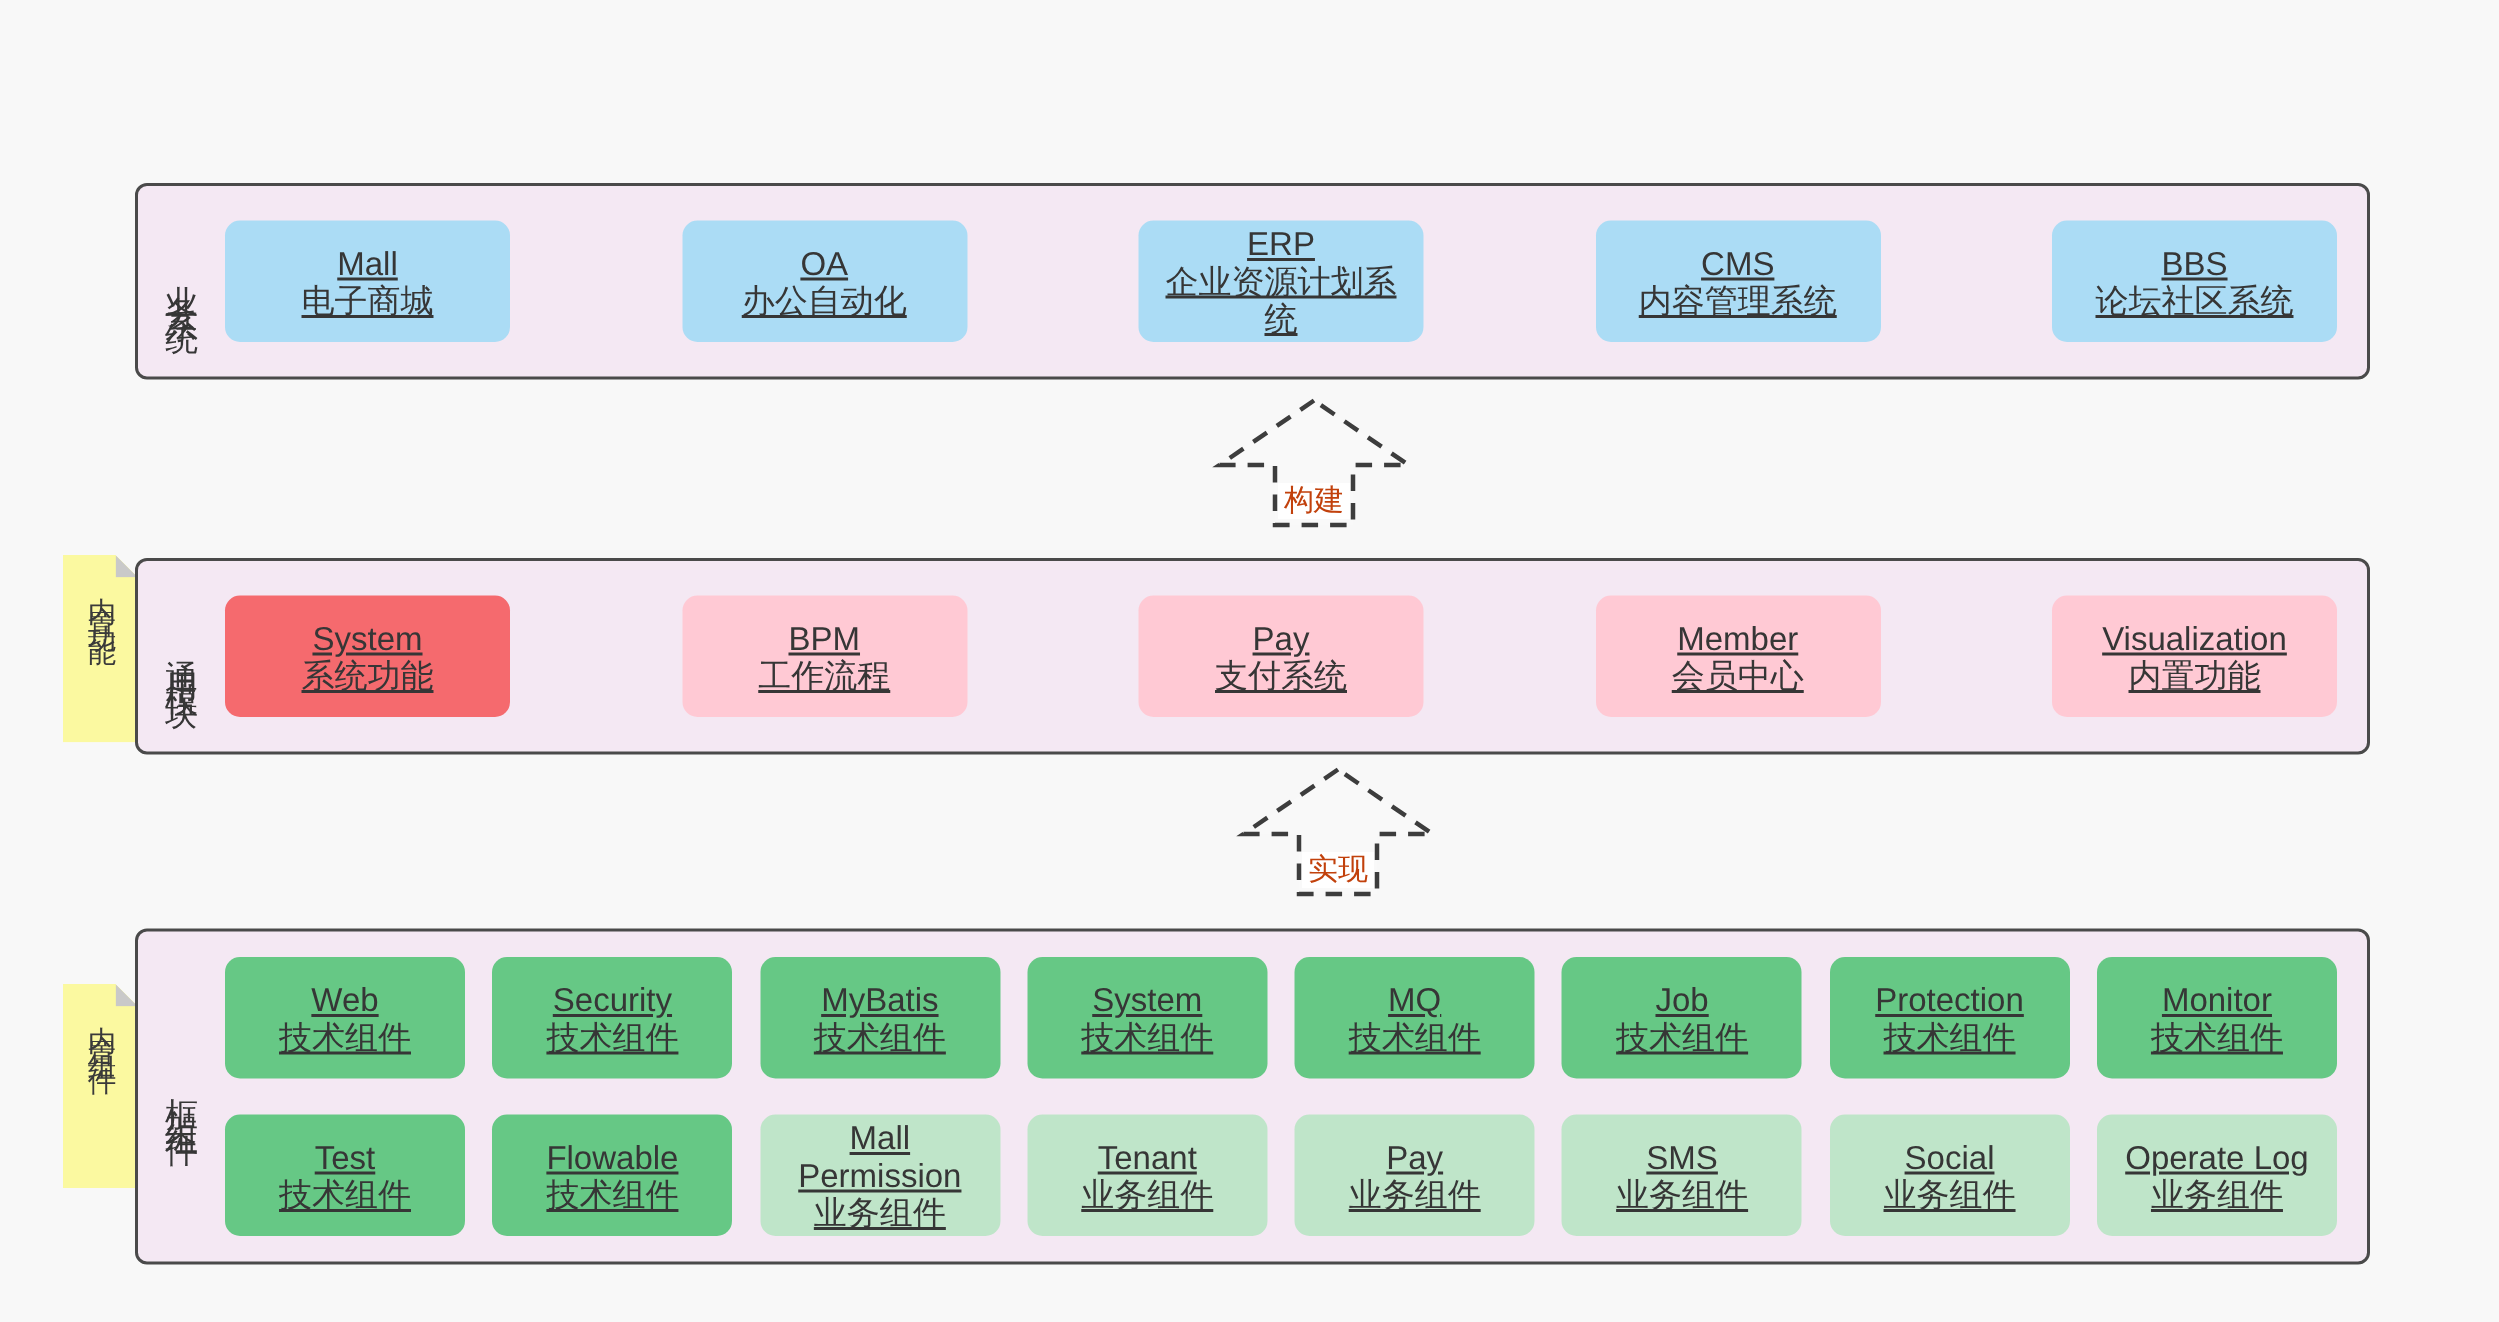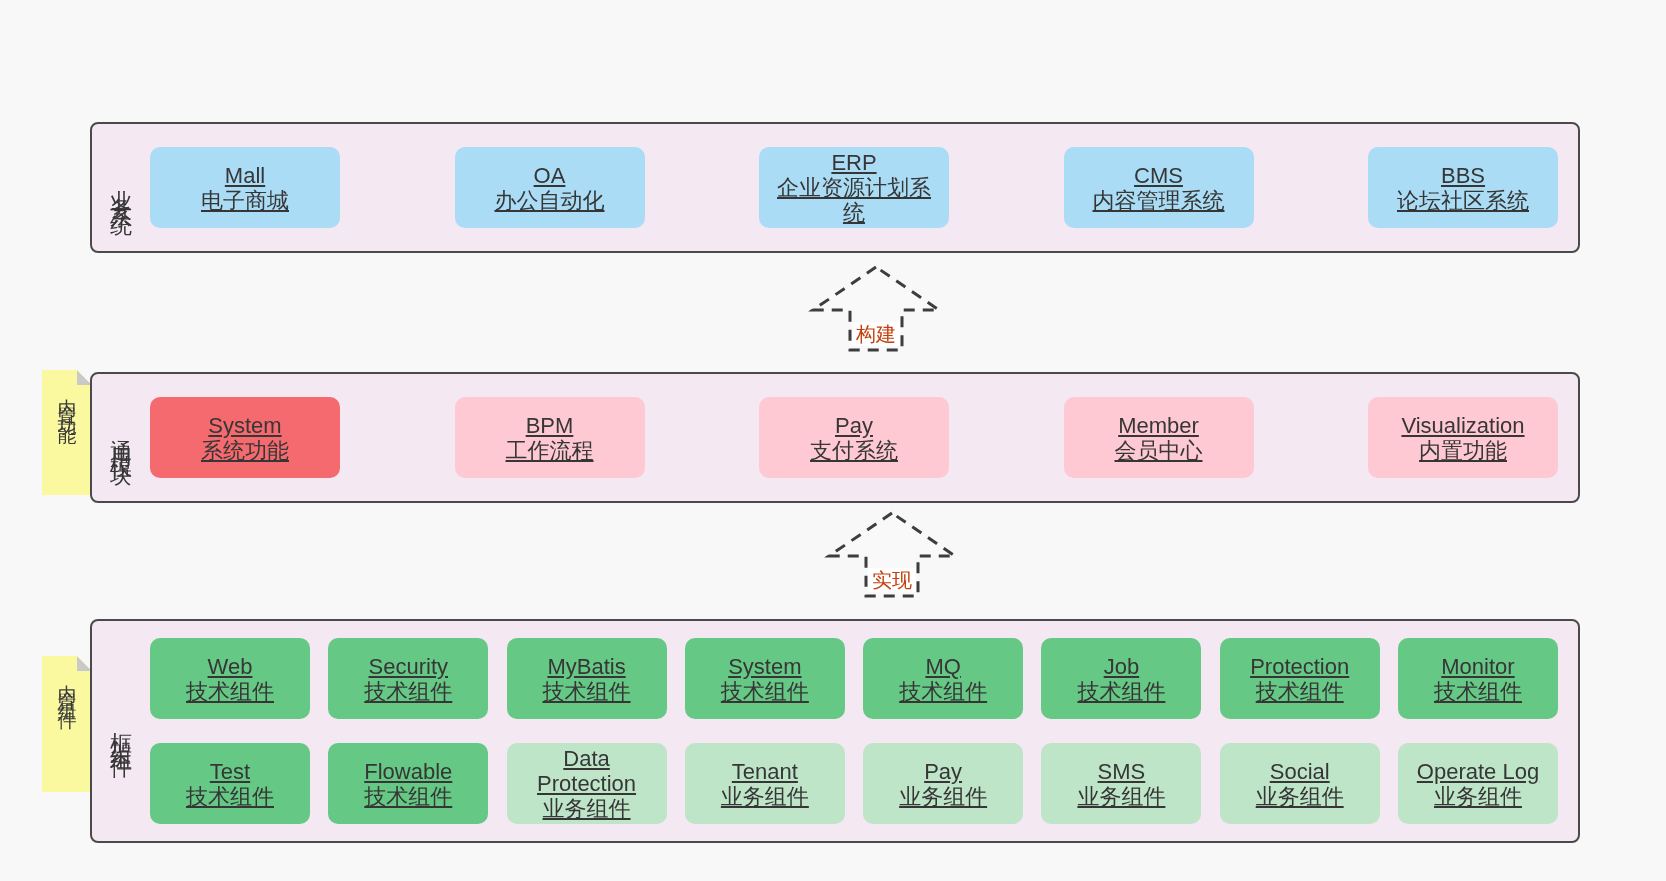--- a/index.html
+++ b/index.html
@@ -260,21 +260,21 @@
     <div class="row">
       <div class="box green">
         <div>Test</div>
         <div>技术组件</div>
       </div>
       <div class="box green">
         <div>Flowable</div>
         <div>技术组件</div>
       </div>
       <div class="box light-green">
-        <div>Data Protection</div>
+        <div>Mall Permission</div>
         <div>业务组件</div>
       </div>
       <div class="box light-green">
         <div>Tenant</div>
         <div>业务组件</div>
       </div>
       <div class="box light-green">
         <div>Pay</div>
         <div>业务组件</div>
       </div>

